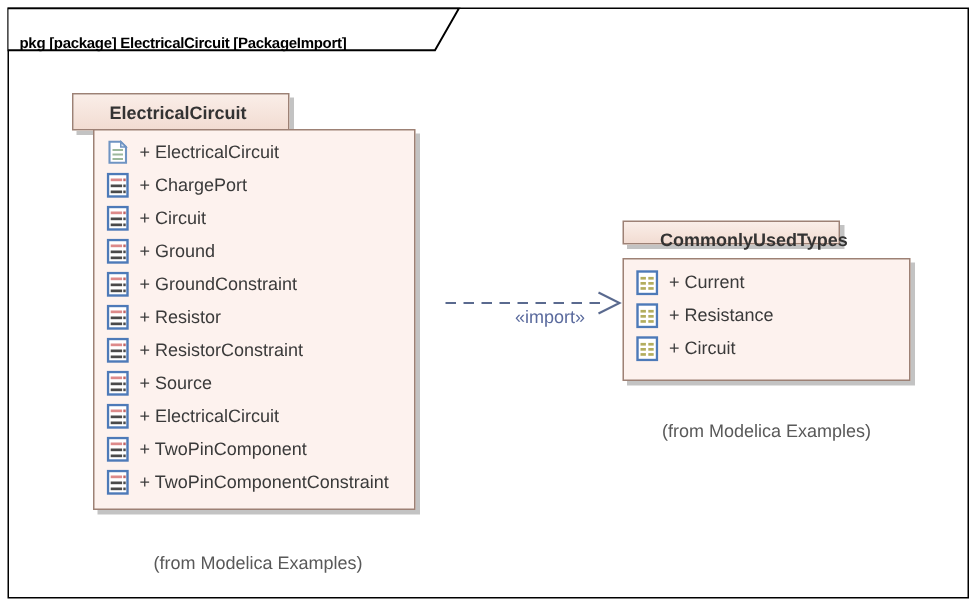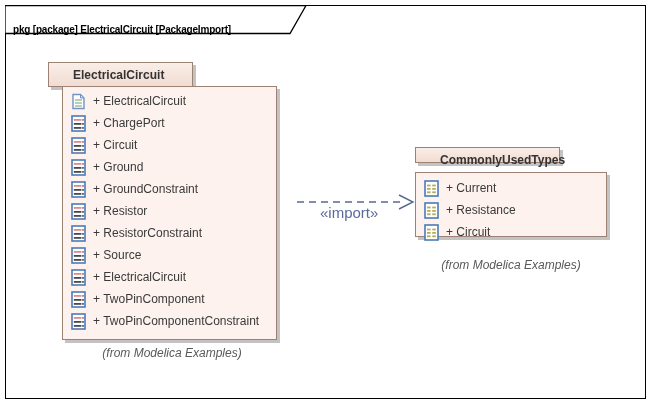--- a/index.html
+++ b/index.html
@@ -37,26 +37,26 @@
   }
   .item{
     display:flex;align-items:center;height:22px;padding-left:8px;gap:7px;
   }
   .icon{display:inline-flex;width:15px;height:17px;flex:0 0 15px;}
   .item-label{
     font-size:12px;color:#3a3a3a;white-space:nowrap;
   }
   .caption{
     position:absolute;text-align:center;
-    font-size:12px;font-style:italic;color:#595959;white-space:nowrap;
+    font-size:12px;color:#595959;white-space:nowrap;margin-top:22px;
   }
   .connector-svg{position:absolute;left:296px;top:190px;}
   .connector-label{
-    position:absolute;left:320px;top:204px;width:70px;text-align:left;
-    font-size:15px;color:#5a6a9d;white-space:nowrap;
+    position:absolute;left:320px;top:204px;width:70px;text-align:right;
+    font-size:12px;color:#5a6a9d;white-space:nowrap;
   }
 </style>
 </head>
 <body>
 
 <div class="frame"></div>
 
 <svg class="frame-header-svg" width="303" height="30">
   <path d="M0,0.5 L301,0.5 L285,28.5 L0,28.5 Z" fill="#ffffff" stroke="#000000" stroke-width="1.3"></path>
 </svg>
@@ -213,21 +213,21 @@
           <rect x="2.8" y="12" width="7.6" height="1.8" fill="#4a4a4a"></rect>
           <rect x="11.2" y="12" width="1.6" height="1.8" fill="#4a4a4a"></rect>
         </svg>
       </span>
       <span class="item-label">+ TwoPinComponentConstraint</span>
     </div>
   </div>
 <div class="caption" style="left:48px;top:346px;width:248px;">(from Modelica Examples)</div>
 
 <div class="pkg-tab" style="left:415px;top:147px;width:145px;height:16px;">CommonlyUsedTypes</div>
-<div class="pkg-body" style="left:415px;top:172px;width:192px;height:65px;padding-top:4px;">
+<div class="pkg-body" style="left:415px;top:172px;width:192px;height:82px;padding-top:4px;">
     <div class="item">
       <span class="icon">
         <svg width="15" height="17" viewBox="0 0 15 17">
           <rect x="1" y="1" width="13" height="15" fill="#ffffff" stroke="#4d7ab8" stroke-width="1.6"></rect>
           <rect x="3" y="4.6" width="3.6" height="1.8" fill="#b3ad5e"></rect>
           <rect x="8.2" y="4.6" width="3.6" height="1.8" fill="#b3ad5e"></rect>
           <rect x="3" y="8" width="3.6" height="1.8" fill="#b3ad5e"></rect>
           <rect x="8.2" y="8" width="3.6" height="1.8" fill="#b3ad5e"></rect>
           <rect x="3" y="11.4" width="3.6" height="1.8" fill="#b3ad5e"></rect>
           <rect x="8.2" y="11.4" width="3.6" height="1.8" fill="#b3ad5e"></rect>

